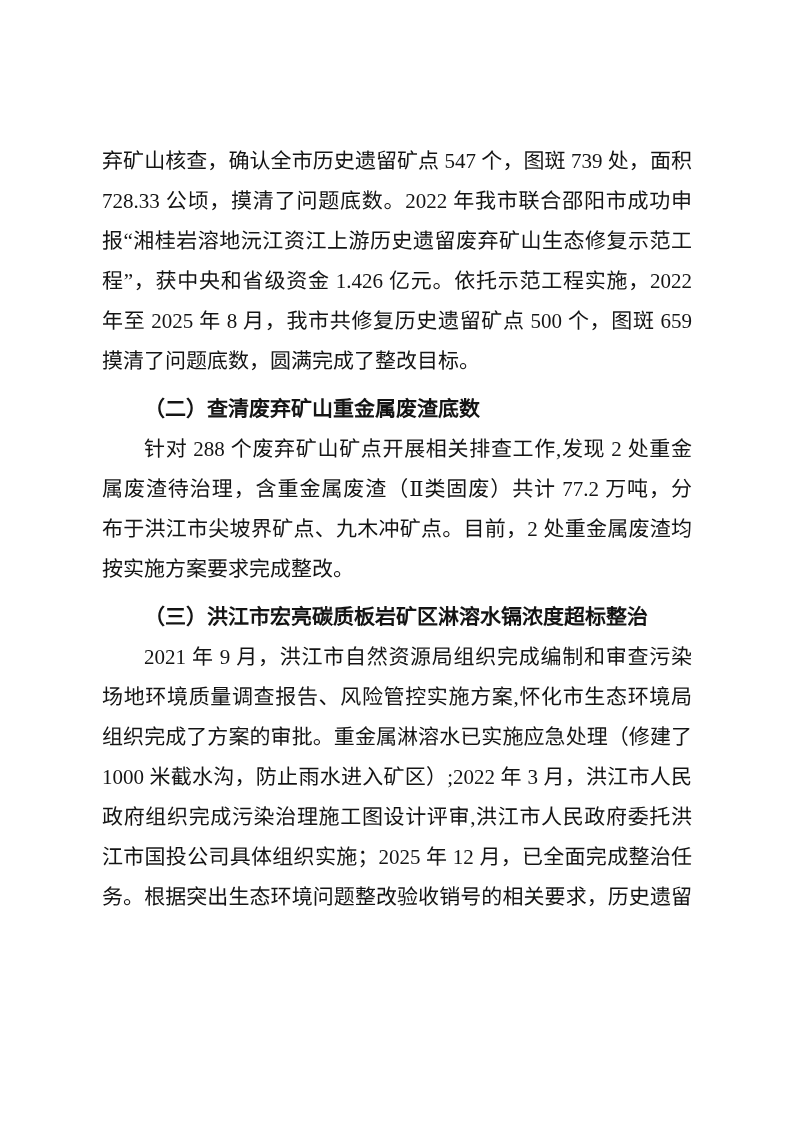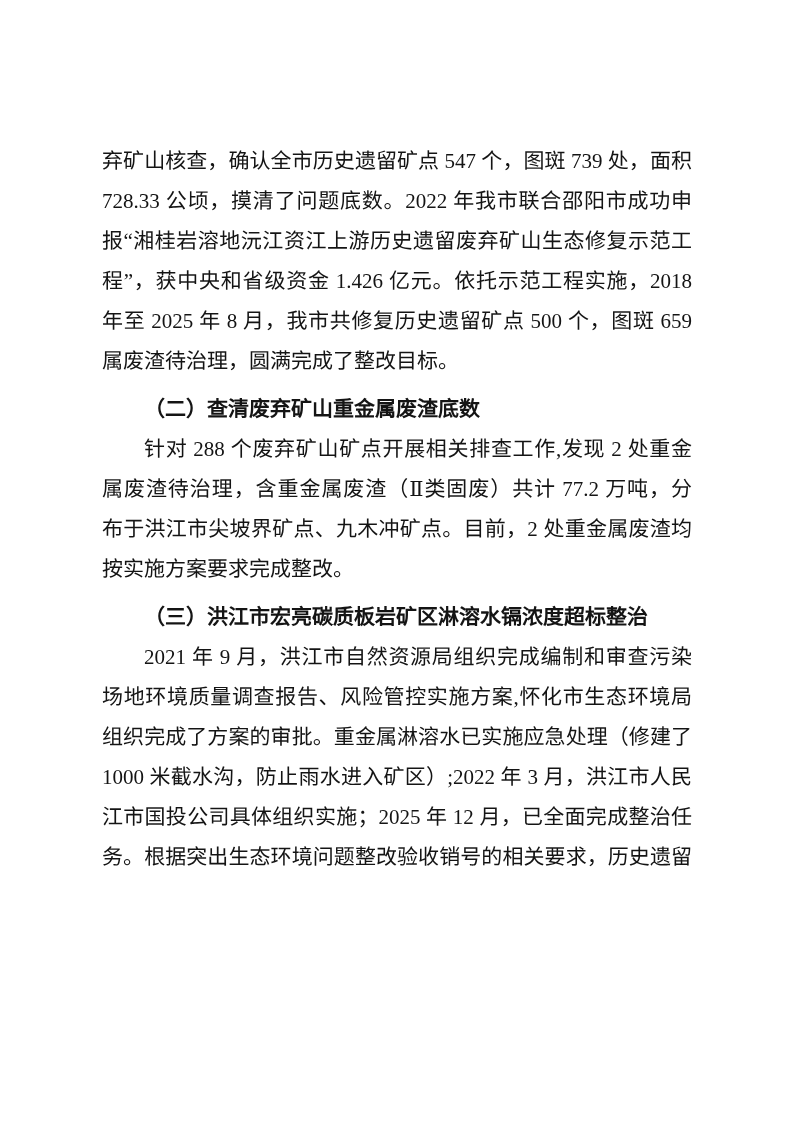--- a/index.html
+++ b/index.html
@@ -48,23 +48,23 @@
 </style>
 </head>
 <body>
 
 <div class="page">
 
   <div class="block">
     <div class="line">弃矿山核查，确认全市历史遗留矿点 547 个，图斑 739 处，面积</div>
     <div class="line">728.33 公顷，摸清了问题底数。2022 年我市联合邵阳市成功申</div>
     <div class="line">报“湘桂岩溶地沅江资江上游历史遗留废弃矿山生态修复示范工</div>
-    <div class="line">程”，获中央和省级资金 1.426 亿元。依托示范工程实施，2018</div>
+    <div class="line">程”，获中央和省级资金 1.426 亿元。依托示范工程实施，2022</div>
     <div class="line">年至 2025 年 8 月，我市共修复历史遗留矿点 500 个，图斑 659</div>
-    <div class="line end">属废渣待治理，圆满完成了整改目标。</div>
+    <div class="line end">摸清了问题底数，圆满完成了整改目标。</div>
   </div>
 
   <div class="block heading">
     <div class="line indent">（二）查清废弃矿山重金属废渣底数</div>
   </div>
 
   <div class="block">
     <div class="line indent">针对 288 个废弃矿山矿点开展相关排查工作,发现 2 处重金</div>
     <div class="line">属废渣待治理，含重金属废渣（Ⅱ类固废）共计 77.2 万吨，分</div>
     <div class="line">布于洪江市尖坡界矿点、九木冲矿点。目前，2 处重金属废渣均</div>
@@ -73,17 +73,18 @@
 
   <div class="block heading">
     <div class="line indent">（三）洪江市宏亮碳质板岩矿区淋溶水镉浓度超标整治</div>
   </div>
 
   <div class="block">
     <div class="line indent">2021 年 9 月，洪江市自然资源局组织完成编制和审查污染</div>
     <div class="line">场地环境质量调查报告、风险管控实施方案,怀化市生态环境局</div>
     <div class="line">组织完成了方案的审批。重金属淋溶水已实施应急处理（修建了</div>
     <div class="line">1000 米截水沟，防止雨水进入矿区）;2022 年 3 月，洪江市人民</div>
+    <div class="line">政府组织完成污染治理施工图设计评审,洪江市人民政府委托洪</div>
     <div class="line">江市国投公司具体组织实施；2025 年 12 月，已全面完成整治任</div>
     <div class="line">务。根据突出生态环境问题整改验收销号的相关要求，历史遗留</div>
   </div>
 
 </div>
 
 </body></html>

